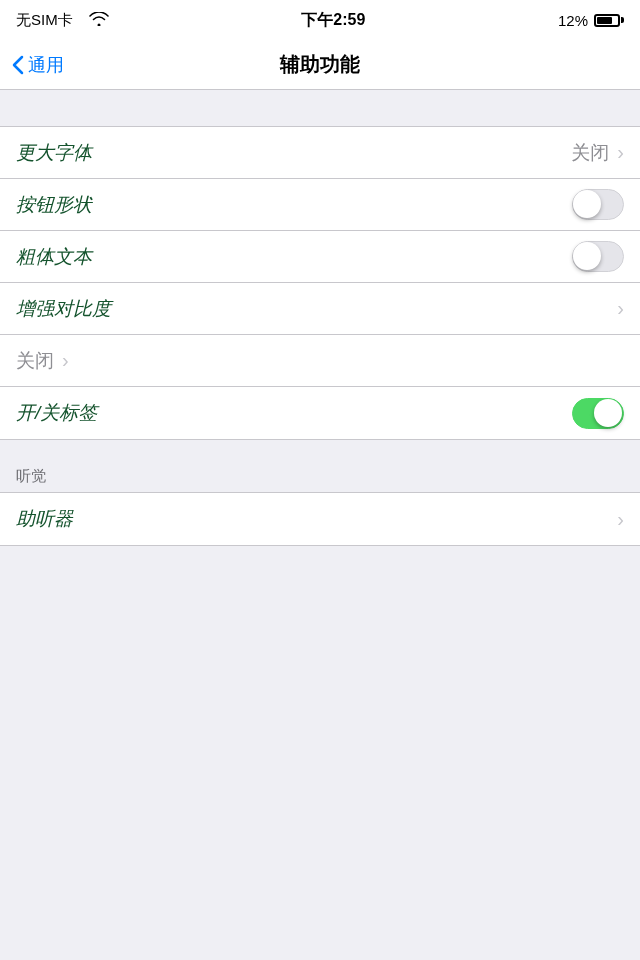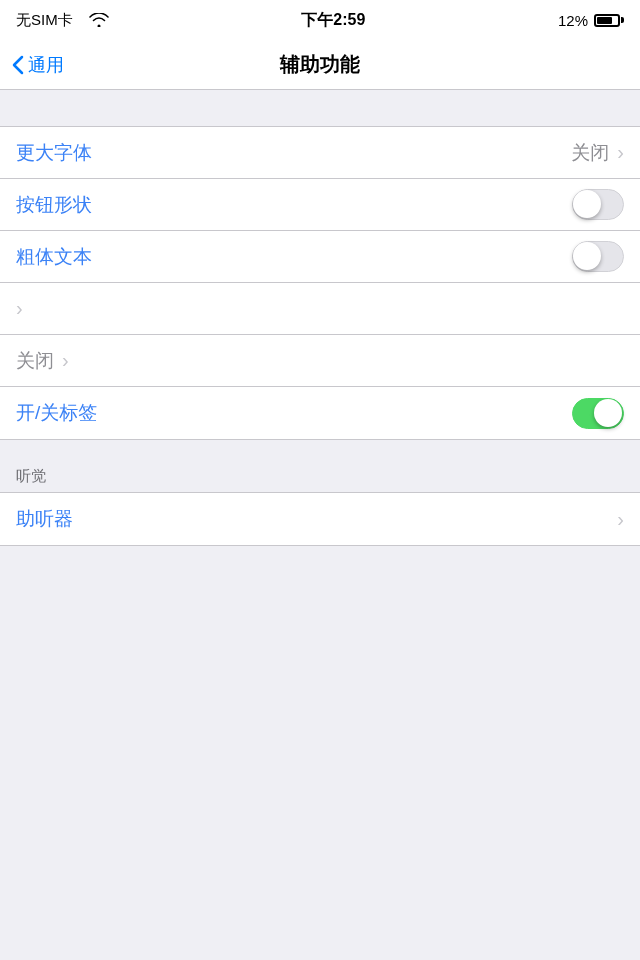--- a/index.html
+++ b/index.html
@@ -18,21 +18,21 @@
       background: #fff;
       display: flex;
       align-items: center;
       justify-content: space-between;
       padding: 0 16px;
       font-size: 16px;
       font-weight: 500;
     }
     .status-left {
       display: flex;
-      align-items: flex-end;
+      align-items: center;
       gap: 16px;
       font-size: 15px;
     }
     .status-center {
       font-size: 16px;
       font-weight: 600;
     }
     .status-right {
       display: flex;
       align-items: center;
@@ -119,21 +119,22 @@
       background: #fff;
       border-bottom: 1px solid #c8c7cc;
       position: relative;
     }
     .settings-row:last-child {
       border-bottom: none;
       text-align: right;
     }
     .row-label {
       font-size: 19px;
-      color: #3b82f6;
+      color: #14532d;
+      font-style: italic;
     }
     .row-right {
       display: flex;
       align-items: center;
       gap: 8px;
     }
     .row-value {
       font-size: 19px;
       color: #8e8e93;
     }
@@ -247,20 +248,21 @@
   <div class="settings-row">
     <span class="row-label">粗体文本</span>
     <div class="row-right">
       <div class="toggle">
         <div class="toggle-knob"></div>
       </div>
     </div>
   </div>
 
   <div class="settings-row">
+    <span class="row-label">增强对比度</span>
     <div class="row-right">
       <span class="chevron">›</span>
     </div>
   </div>
 
   <div class="settings-row">
     <div class="row-right">
       <span class="row-value">关闭</span>
       <span class="chevron">›</span>
     </div>

